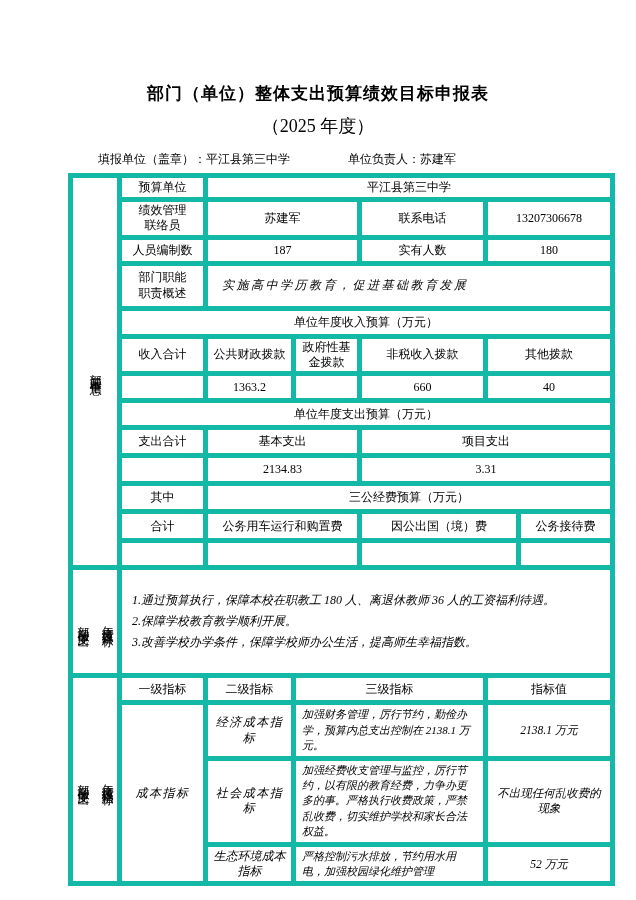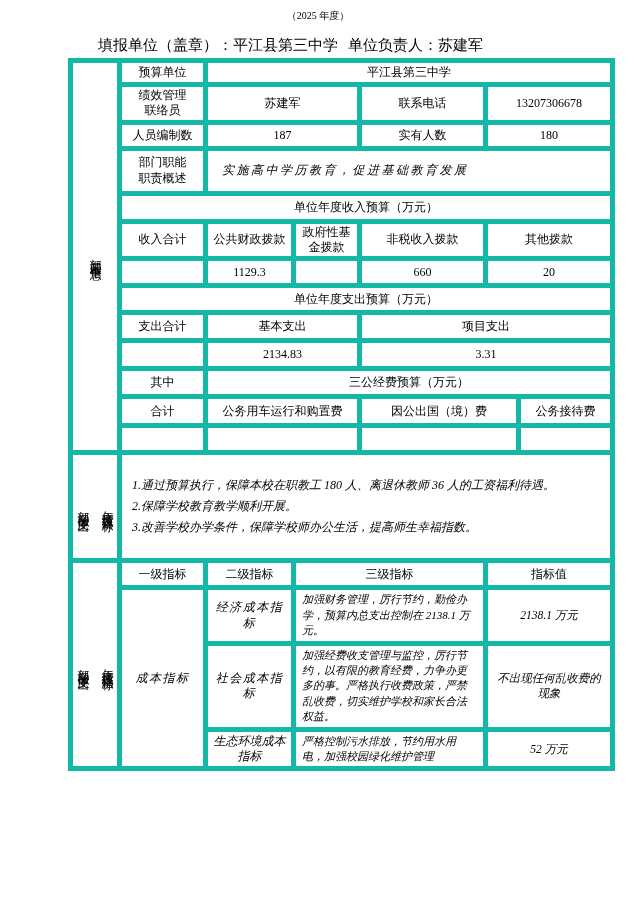--- a/index.html
+++ b/index.html
@@ -7,22 +7,22 @@
     width:636px; height:900px;
     font-family:"Liberation Serif","DejaVu Serif",serif;
     color:#000;
   }
   .page { position:relative; width:636px; height:900px; overflow:hidden; }
   .content { margin-left:68px; width:544px; }
   .title {
     padding-top:82px; text-align:center;
     font-size:17px; font-weight:700; letter-spacing:1px;
   }
-  .subtitle { text-align:center; font-size:10px; margin-top:9px; }
-  .fill-line { position:relative; height:16px; margin-top:13px; font-size:15px; }
+  .subtitle { text-align:center; font-size:18px; margin-top:9px; }
+  .fill-line { position:relative; height:16px; margin-top:13px; font-size:12px; }
   .fill-unit { position:absolute; left:30px; }
   .unit-head { position:absolute; left:280px; }
 
   table.form {
     border-collapse:collapse; table-layout:fixed;
     width:544px; margin-top:6px;
     border:2px solid #2e2e2e;
   }
   td {
     border:5px solid #14b8a6;
@@ -46,20 +46,21 @@
   .desc {
     text-align:left; padding:2px 6px;
     font-size:11px; line-height:1.4;
   }
   .val-cell { font-size:11.5px; }
 </style>
 </head>
 <body>
 
 <div class="page">
+  <div class="title">部门（单位）整体支出预算绩效目标申报表</div>
   <div class="subtitle">（2025 年度）</div>
 
   <div class="content">
     <div class="fill-line">
       <span class="fill-unit"><span>填报单位（盖章）：</span><span>平江县第三中学</span></span>
       <span class="unit-head"><span>单位负责人：</span><span>苏建军</span></span>
     </div>
 
     <table class="form">
       <colgroup>
@@ -101,24 +102,24 @@
       </tr>
       <tr style="height:35px">
         <td>收入合计</td>
         <td>公共财政拨款</td>
         <td>政府性基金拨款</td>
         <td>非税收入拨款</td>
         <td colspan="2">其他拨款</td>
       </tr>
       <tr style="height:27px">
         <td></td>
-        <td>1129.3</td>
+        <td>1363.2</td>
         <td></td>
         <td>660</td>
-        <td colspan="2">20</td>
+        <td colspan="2">40</td>
       </tr>
       <tr style="height:27px">
         <td colspan="6" class="b">单位年度支出预算（万元）</td>
       </tr>
       <tr style="height:28px">
         <td>支出合计</td>
         <td colspan="2">基本支出</td>
         <td colspan="3">项目支出</td>
       </tr>
       <tr style="height:28px">

